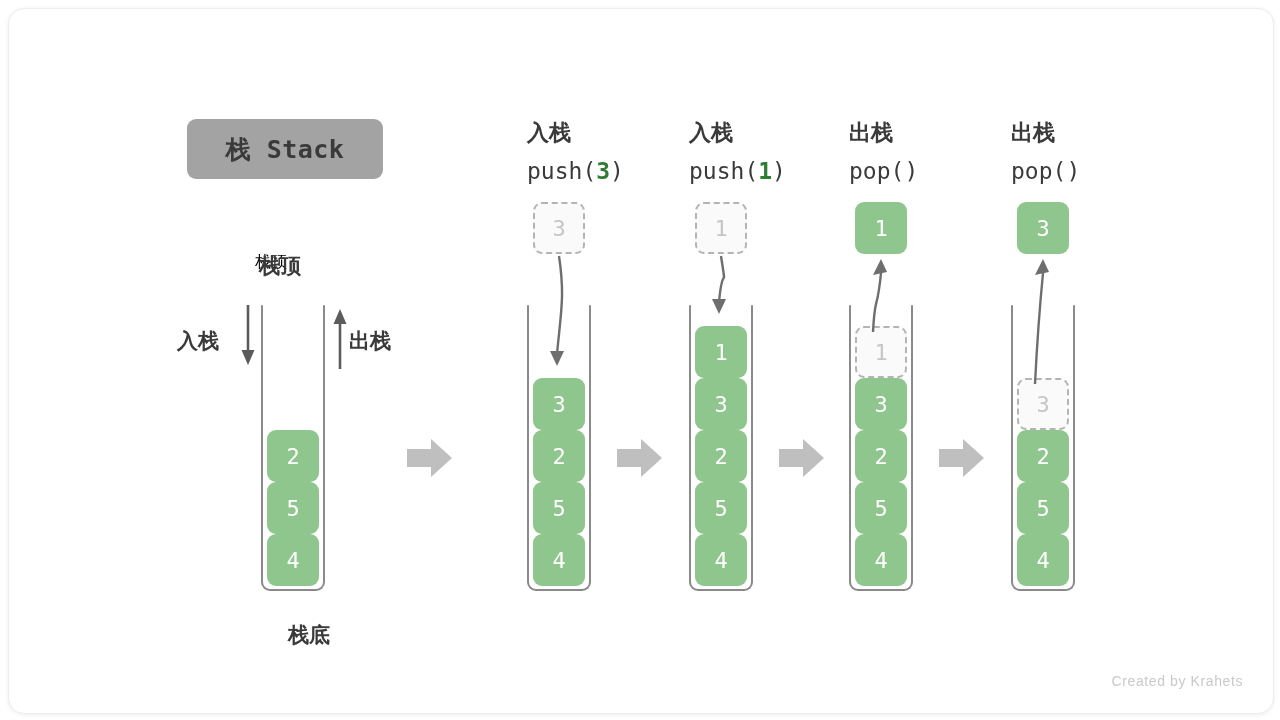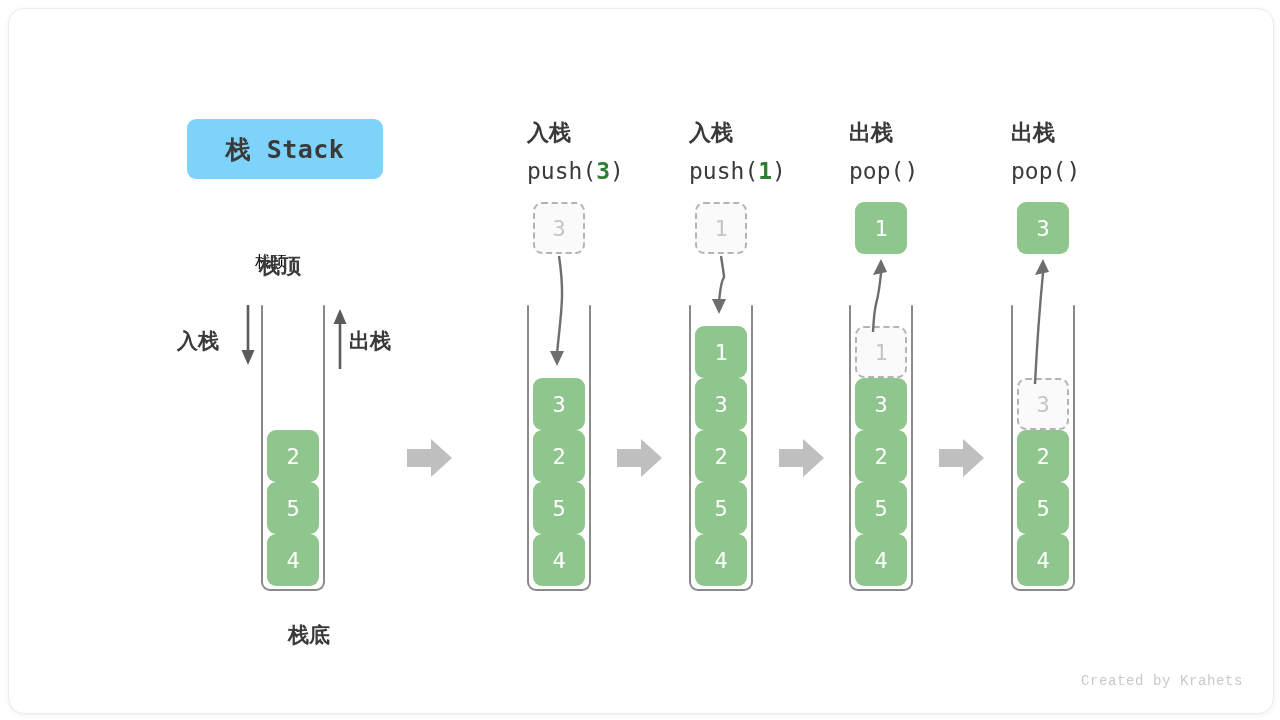--- a/index.html
+++ b/index.html
@@ -28,21 +28,21 @@
   }
 
   .abs { position: absolute; }
 
   
   #title-badge {
     left: 178px;
     top: 110px;
     width: 196px;
     height: 60px;
-    background: #7dd3fc;
+    background: #a3a3a3;
     border-radius: 9px;
     display: flex;
     align-items: center;
     justify-content: center;
   }
   #title-badge .tx {
     font-family: "DejaVu Sans Mono", monospace;
     font-size: 25px;
     font-weight: bold;
     color: #3a3a3a;
@@ -130,21 +130,21 @@
     font-weight: bold;
     font-size: 21px;
     color: #3a3a3a;
     white-space: nowrap;
   }
 
   
   #footer {
     right: 30px;
     bottom: 24px;
-    font-family: Liberation Mono, monospace;
+    font-family: Liberation Sans, sans-serif;
     font-size: 14px;
     color: #c9c9c9;
     letter-spacing: 0.6px;
     margin-left: 7px;
   }
 
   svg { overflow: visible; }
 </style>
 </head>
 <body>

